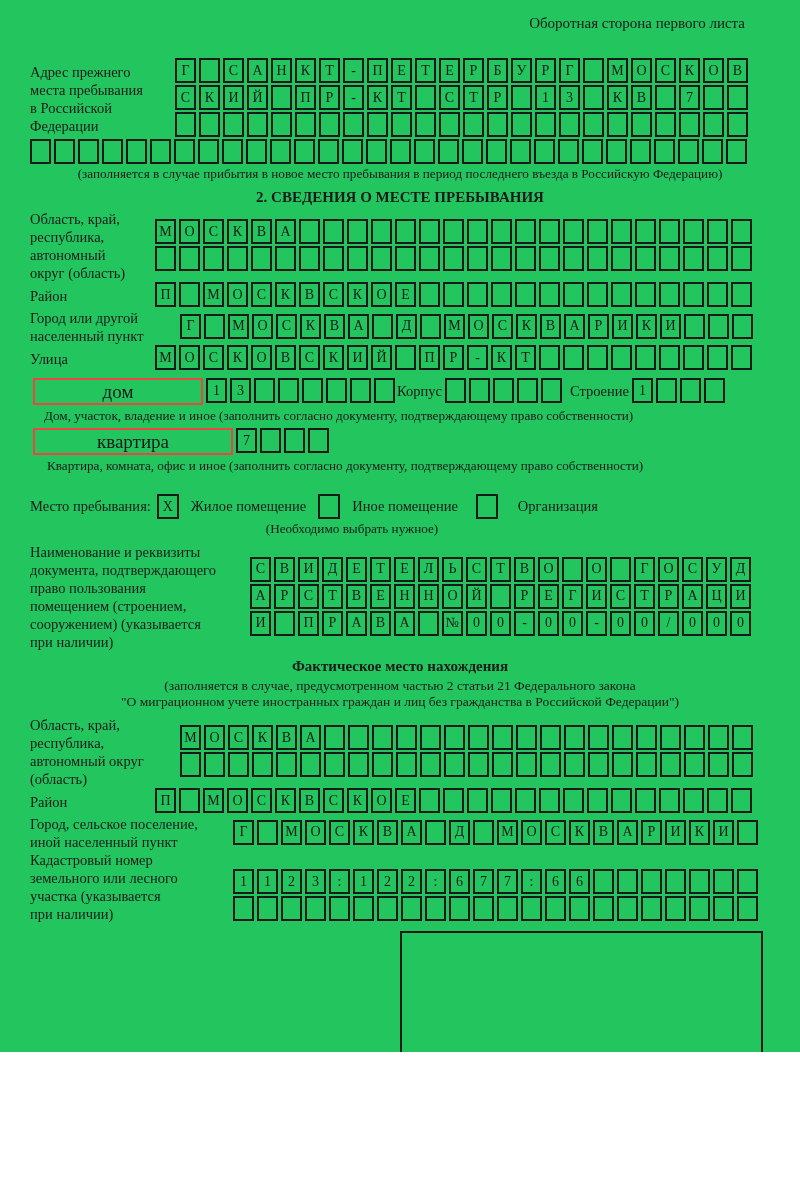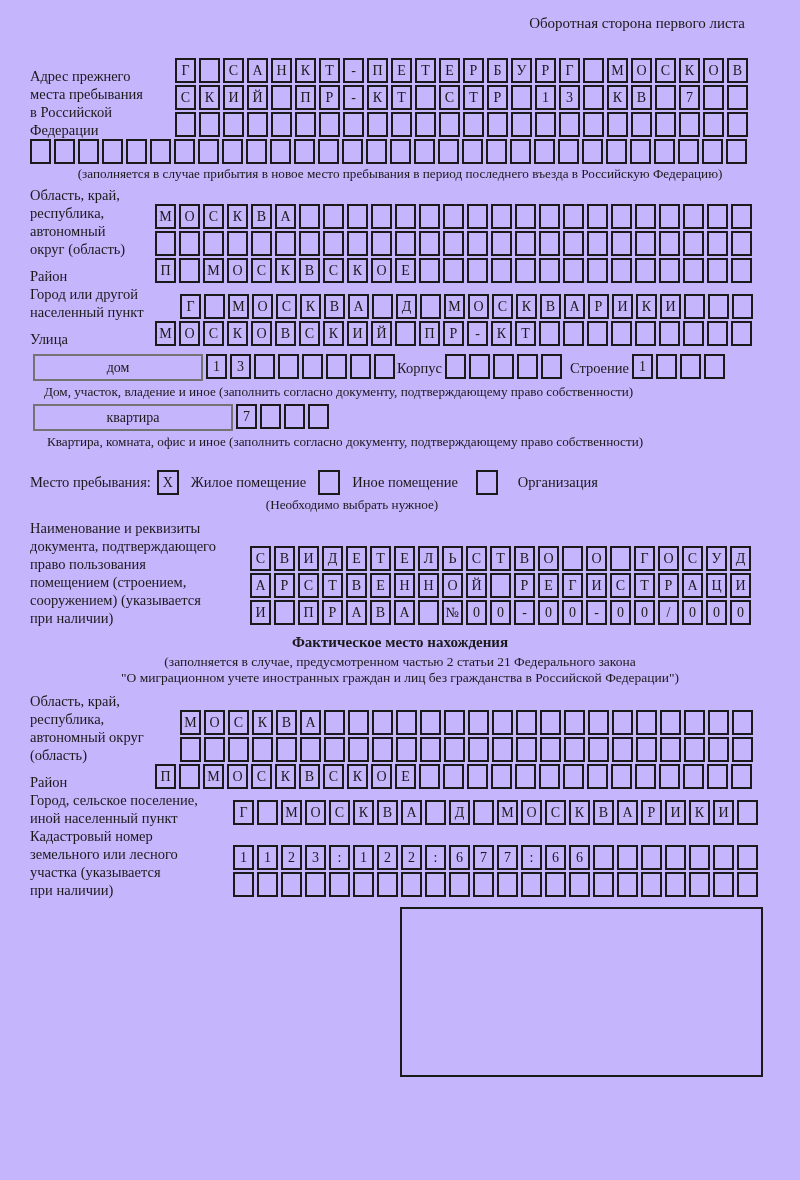--- a/index.html
+++ b/index.html
@@ -1,36 +1,36 @@
 <!DOCTYPE html>
 <html><head>
 <meta charset="utf-8">
 <style>
   html,body{margin:0;padding:0;background:#fff;}
   .page{
-    position:relative;width:800px;height:1180px;background:#c4b5fd;
+    position:relative;width:800px;height:1052px;background:#22c55e;
     font-family:"Liberation Serif","DejaVu Serif",serif;color:#1a1a1a;overflow:hidden;
   }
   .header-note{margin-top:14px;padding-right:55px;text-align:right;font-size:15px;line-height:18px;}
-  .flexrow{display:flex;align-items:flex-end;padding-left:30px;}
+  .flexrow{display:flex;align-items:center;padding-left:30px;}
   .lbl{font-size:14.5px;line-height:18px;white-space:pre-line;flex:0 0 auto;}
   .w125{width:125px;} .w145{width:145px;} .w150{width:150px;} .w203{width:203px;} .w220{width:220px;}
   .grids{flex:0 0 auto;}
   .grid{display:flex;gap:3px;margin-bottom:2px;}
   .cell{
     box-sizing:border-box;flex:0 0 21px;width:21px;height:25px;border:2px solid #1a1a1a;
     display:flex;align-items:center;justify-content:center;font-size:14px;line-height:1;
   }
   .fullrow{padding-left:30px;}
   .caption{font-size:13.2px;line-height:16px;}
   .center{text-align:center;}
   .h{font-weight:bold;font-size:15px;text-align:center;line-height:18px;}
   .labelbox{
-    box-sizing:border-box;border:2px solid #737373;height:27px;display:flex;align-items:center;
-    justify-content:center;font-size:14px;flex:0 0 auto;
+    box-sizing:border-box;border:2px solid #ef4444;height:27px;display:flex;align-items:center;
+    justify-content:center;font-size:19px;flex:0 0 auto;
   }
   .bw170{width:170px;margin-left:3px;} .bw200{width:200px;margin-left:3px;}
   .inl{font-size:14.5px;line-height:25px;flex:0 0 auto;}
   .checkbox{
     box-sizing:border-box;display:inline-flex;width:22px;height:25px;border:2px solid #1a1a1a;
     align-items:center;justify-content:center;font-size:14px;flex:0 0 auto;
   }
   .mlbl{font-size:14.5px;line-height:25px;}
   .stamp-box{box-sizing:border-box;width:363px;height:170px;border:2px solid #1a1a1a;margin-left:400px;}
   .stamp-caption{width:392px;margin-left:388px;margin-top:6px;text-align:center;font-size:14px;line-height:19px;}
@@ -157,20 +157,21 @@
         <span class="cell"></span>
         <span class="cell"></span>
         <span class="cell"></span>
         <span class="cell"></span>
         <span class="cell"></span>
         <span class="cell"></span>
       </div>
   </div>
   <div class="caption center" style="margin-top:2px;">(заполняется в случае прибытия в новое место пребывания в период последнего въезда в Российскую Федерацию)</div>
 
+  <div class="h" style="margin-top:6px;">2. СВЕДЕНИЯ О МЕСТЕ ПРЕБЫВАНИЯ</div>
 
   <div class="flexrow" style="margin-top:4px;">
     <div class="lbl w125">Область, край,
 республика,
 автономный
 округ (область)</div>
     <div class="grids">
       <div class="grid">
           <span class="cell">М</span>
           <span class="cell">О</span>

